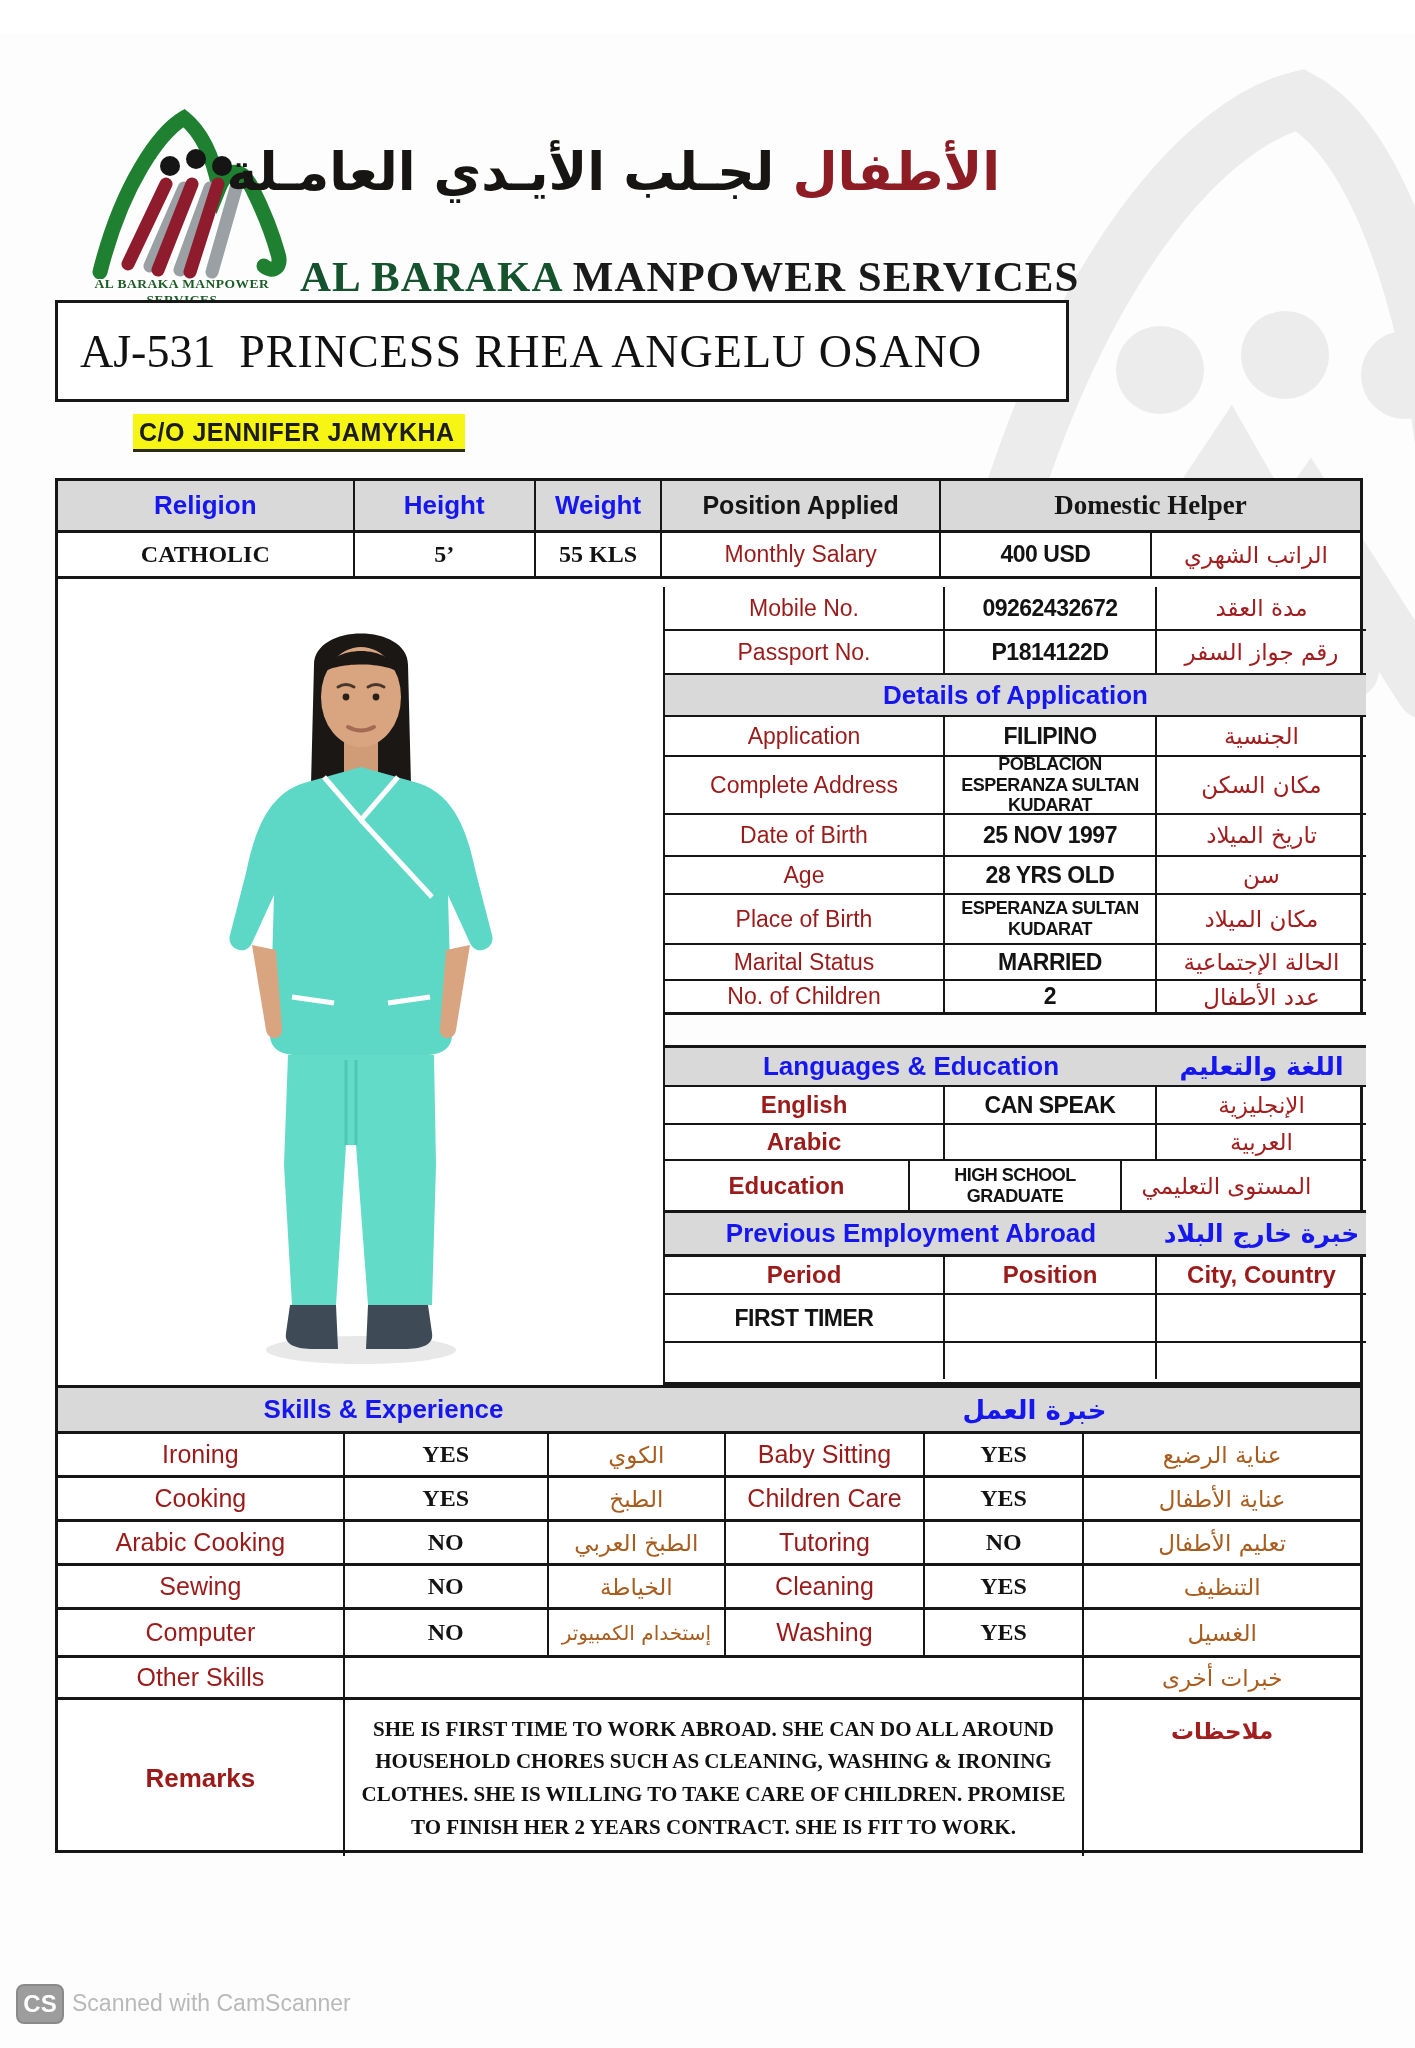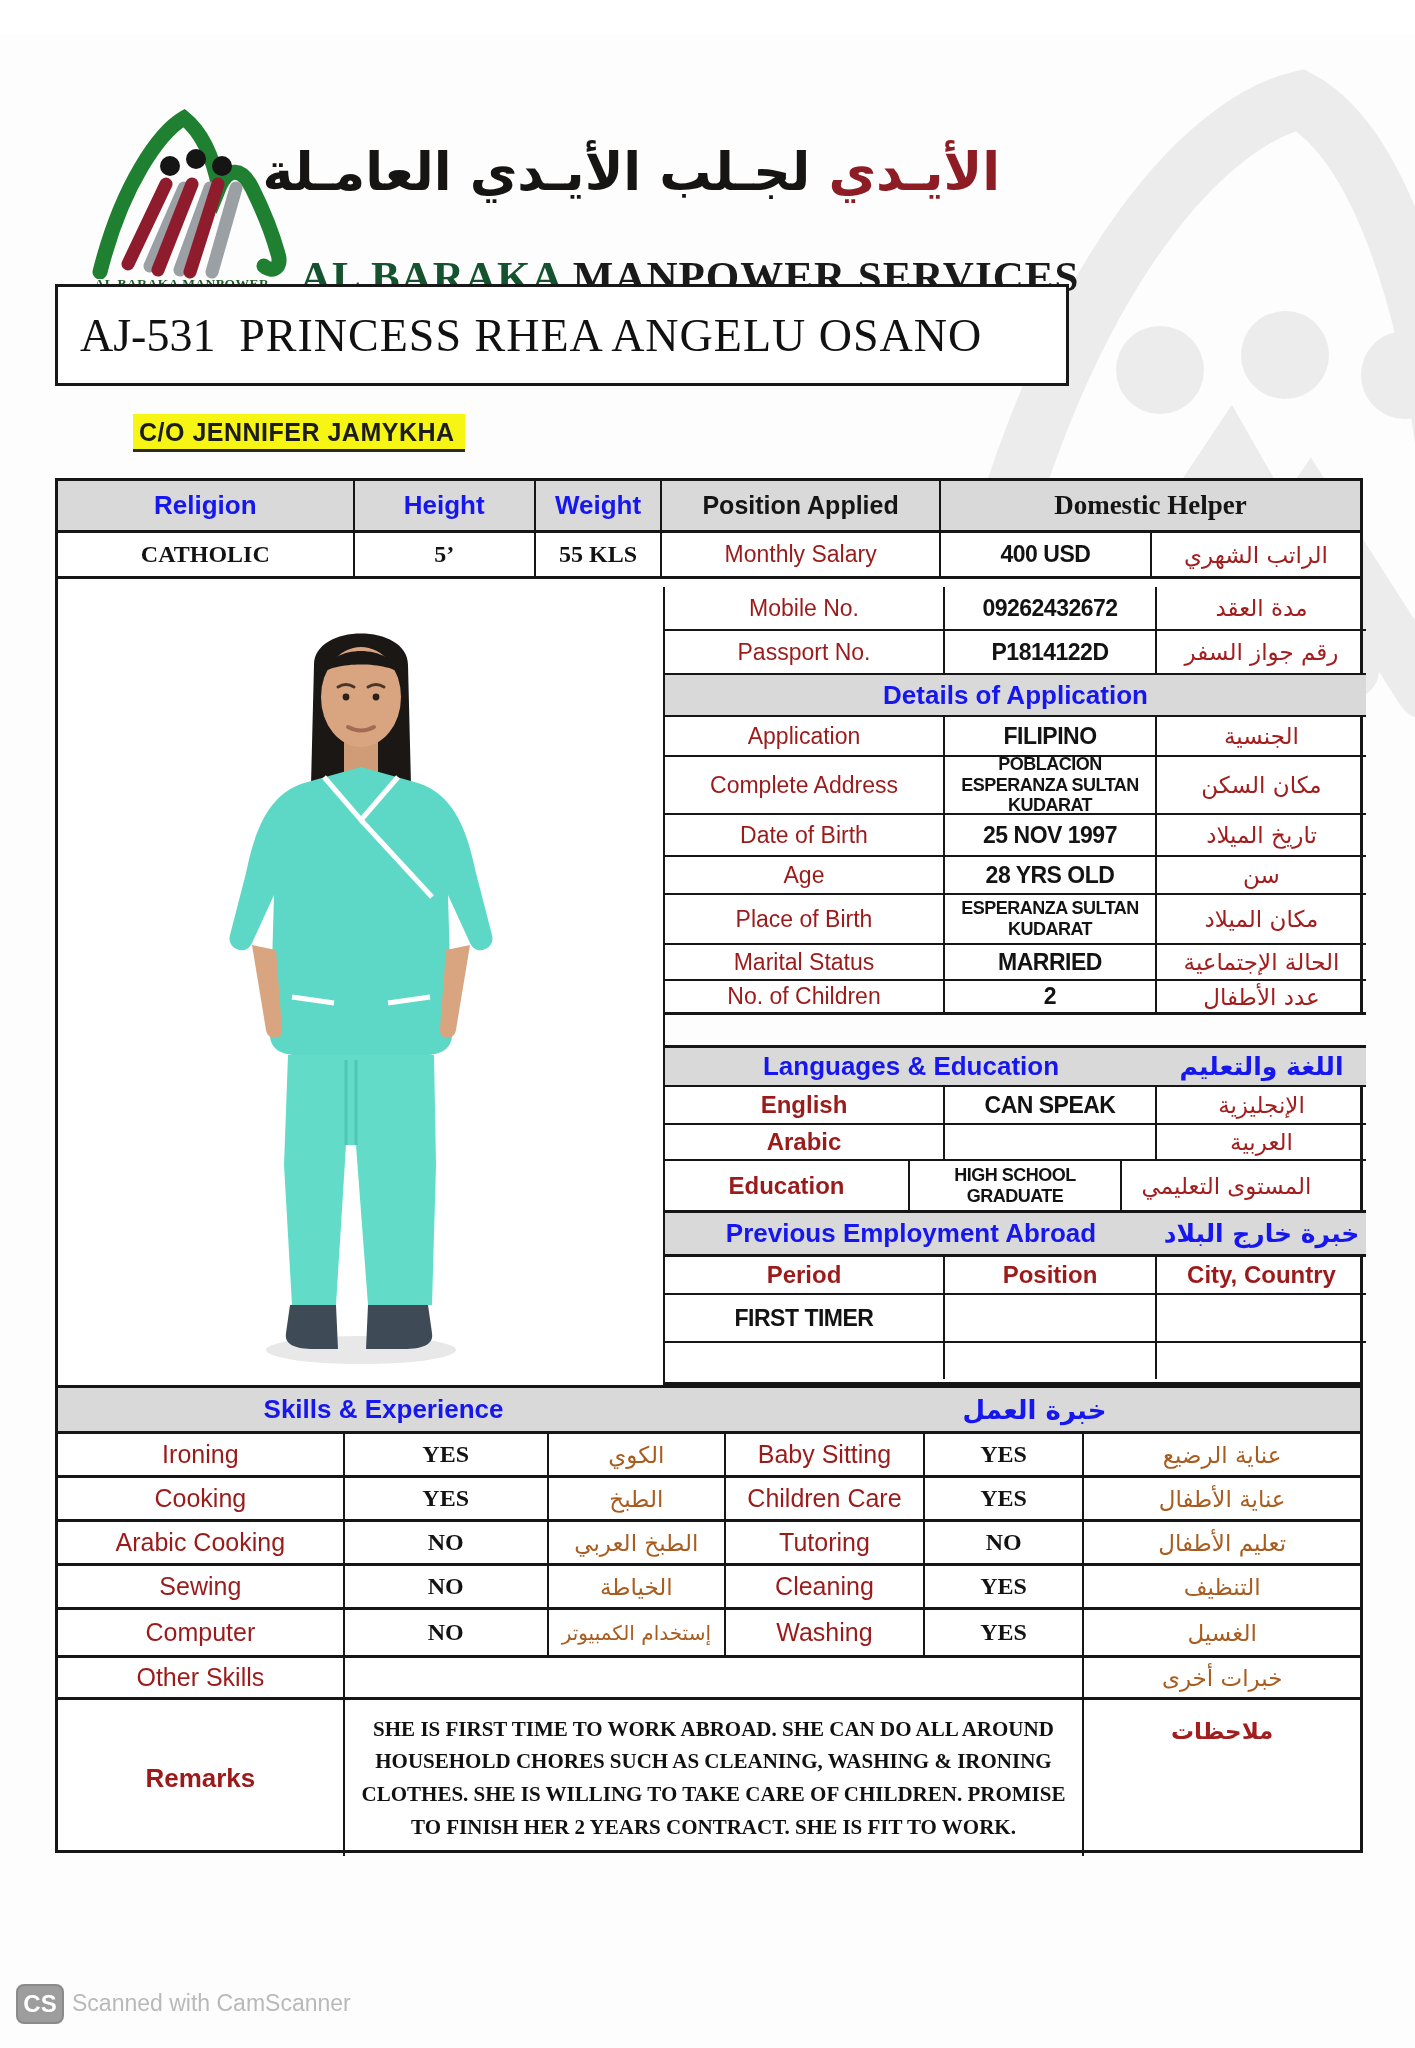--- a/index.html
+++ b/index.html
@@ -14,21 +14,21 @@
     font-family:"Liberation Serif",serif;}
   .arabic-title{position:absolute;left:300px;top:142px;width:700px;text-align:center;
     font-family:"DejaVu Sans",sans-serif;font-weight:bold;font-size:52px;color:#171513;
     white-space:nowrap;}
   .arabic-title .red{color:#8e1c24;}
   .org-line{position:absolute;left:300px;top:252px;width:700px;text-align:center;
     font-family:"Liberation Serif",serif;font-weight:bold;font-size:43px;color:#1a1a1a;
     white-space:nowrap;letter-spacing:1px;}
   .org-line .red{color:#14532d;}
   
-  .title-box{position:absolute;left:55px;top:284px;width:1008px;height:96px;
+  .title-box{position:absolute;left:55px;top:300px;width:1008px;height:96px;
     border:3px solid #181818;background:#fff;display:flex;align-items:center;}
   .title-code{font-family:"Liberation Serif",serif;font-size:46px;color:#111;
     margin-left:22px;flex:0 0 auto;}
   .title-name{font-family:"Liberation Serif",serif;font-size:46px;color:#111;
     flex:1;text-align:center;letter-spacing:1px;margin-right:60px;}
   .care-of{position:absolute;left:133px;top:414px;background:#f7f513;
     border-bottom:3px solid #2b2b1a;padding:4px 10px 2px 6px;
     font-size:25px;font-weight:bold;color:#1c1c1c;letter-spacing:.5px;}
   
   .tbl{position:absolute;background:#fff;border:3px solid #161616;box-sizing:border-box;}
@@ -98,21 +98,21 @@
       <path d="M92 84 L 58 162" stroke="#9aa0a4"></path>
       <path d="M100 80 L 66 166" stroke="#8e1c2c"></path>
       <path d="M118 84 L 88 166" stroke="#9aa0a4"></path>
       <path d="M126 80 L 98 168" stroke="#8e1c2c"></path>
       <path d="M144 84 L 120 168" stroke="#9aa0a4"></path>
     </g>
   </svg>
   <div class="logo-caption">AL BARAKA MANPOWER SERVICES</div>
 
   <div class="arabic-title" dir="rtl">
-    <span class="red">الأيـدي</span>
+    <span class="red">الأطفال</span>
     <span> </span>
     <span>لجـلب الأيـدي العامـلة</span>
   </div>
   <div class="org-line">
     <span class="red">AL BARAKA</span>
     <span> </span>
     <span>MANPOWER SERVICES</span>
   </div>
 
   <div class="title-box">

